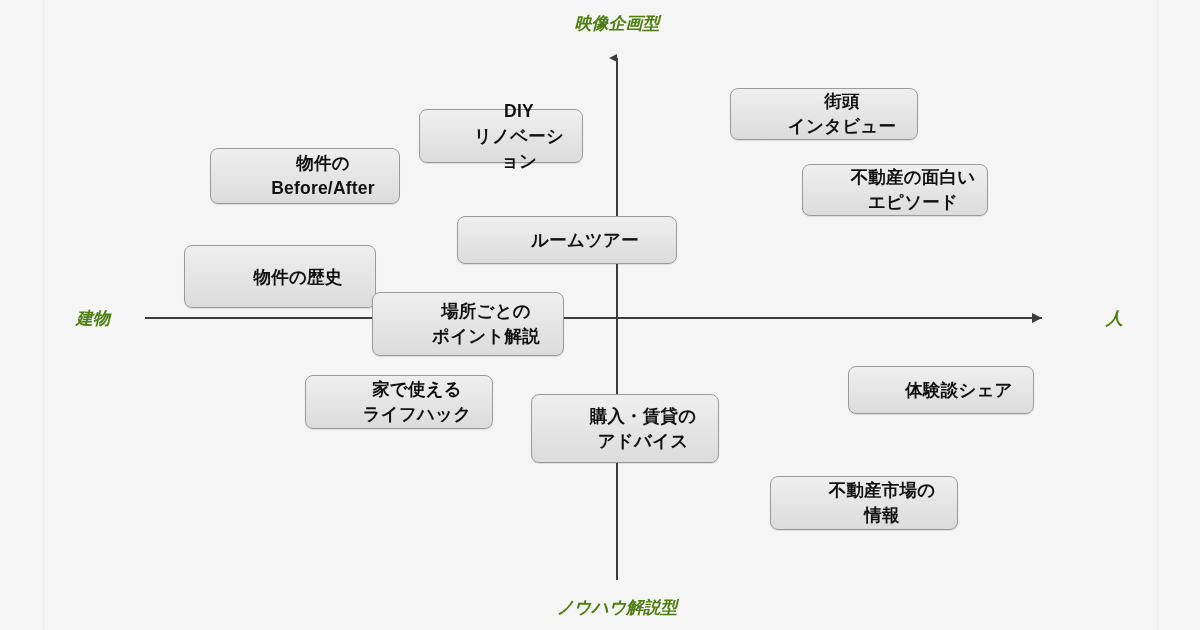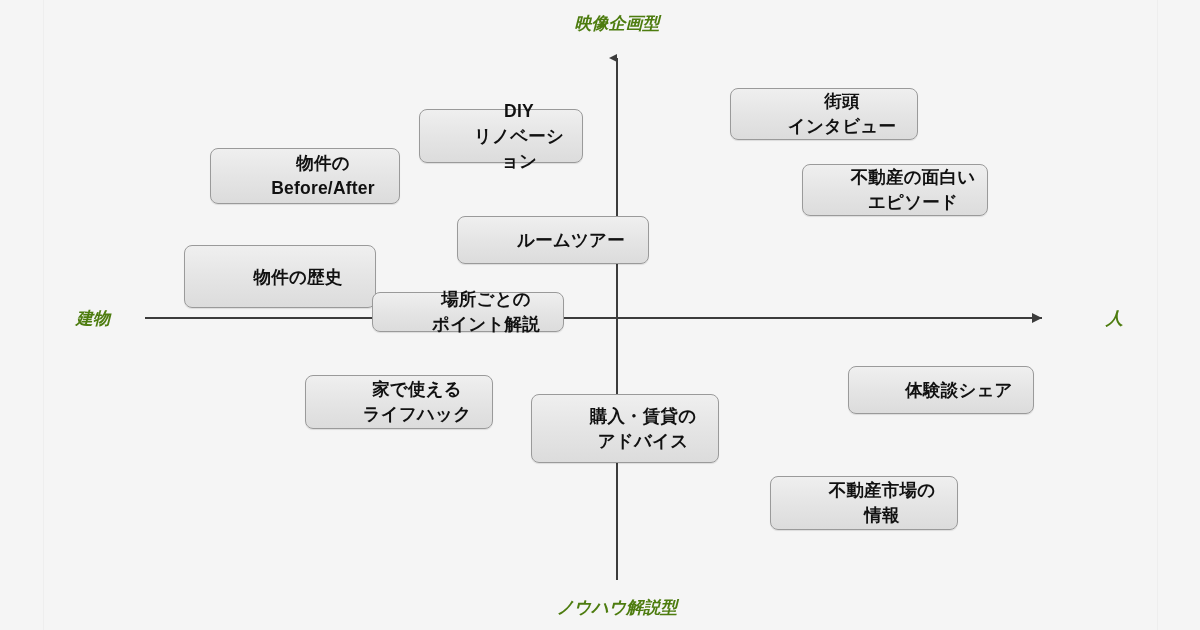--- a/index.html
+++ b/index.html
@@ -132,27 +132,27 @@
 Before/After</span>
       </div>
       <div class="genre-box" style="left: 730px; top: 88px; width: 188px; height: 52px;">
         <span class="genre-text">街頭
 インタビュー</span>
       </div>
       <div class="genre-box" style="left: 802px; top: 164px; width: 186px; height: 52px;">
         <span class="genre-text">不動産の面白い
 エピソード</span>
       </div>
-      <div class="genre-box" style="left: 457px; top: 216px; width: 192px; height: 48px; justify-content: center;">
+      <div class="genre-box" style="left: 457px; top: 216px; width: 220px; height: 48px; justify-content: center;">
         <span class="genre-text single">ルームツアー</span>
       </div>
       <div class="genre-box" style="left: 184px; top: 245px; width: 192px; height: 63px;">
         <span class="genre-text single">物件の歴史</span>
       </div>
-      <div class="genre-box" style="left: 372px; top: 292px; width: 192px; height: 40px;">
+      <div class="genre-box" style="left: 372px; top: 292px; width: 192px; height: 64px;">
         <span class="genre-text">場所ごとの
 ポイント解説</span>
       </div>
       <div class="genre-box" style="left: 305px; top: 375px; width: 188px; height: 54px;">
         <span class="genre-text">家で使える
 ライフハック</span>
       </div>
       <div class="genre-box" style="left: 531px; top: 394px; width: 188px; height: 69px;">
         <span class="genre-text">購入・賃貸の
 アドバイス</span>

